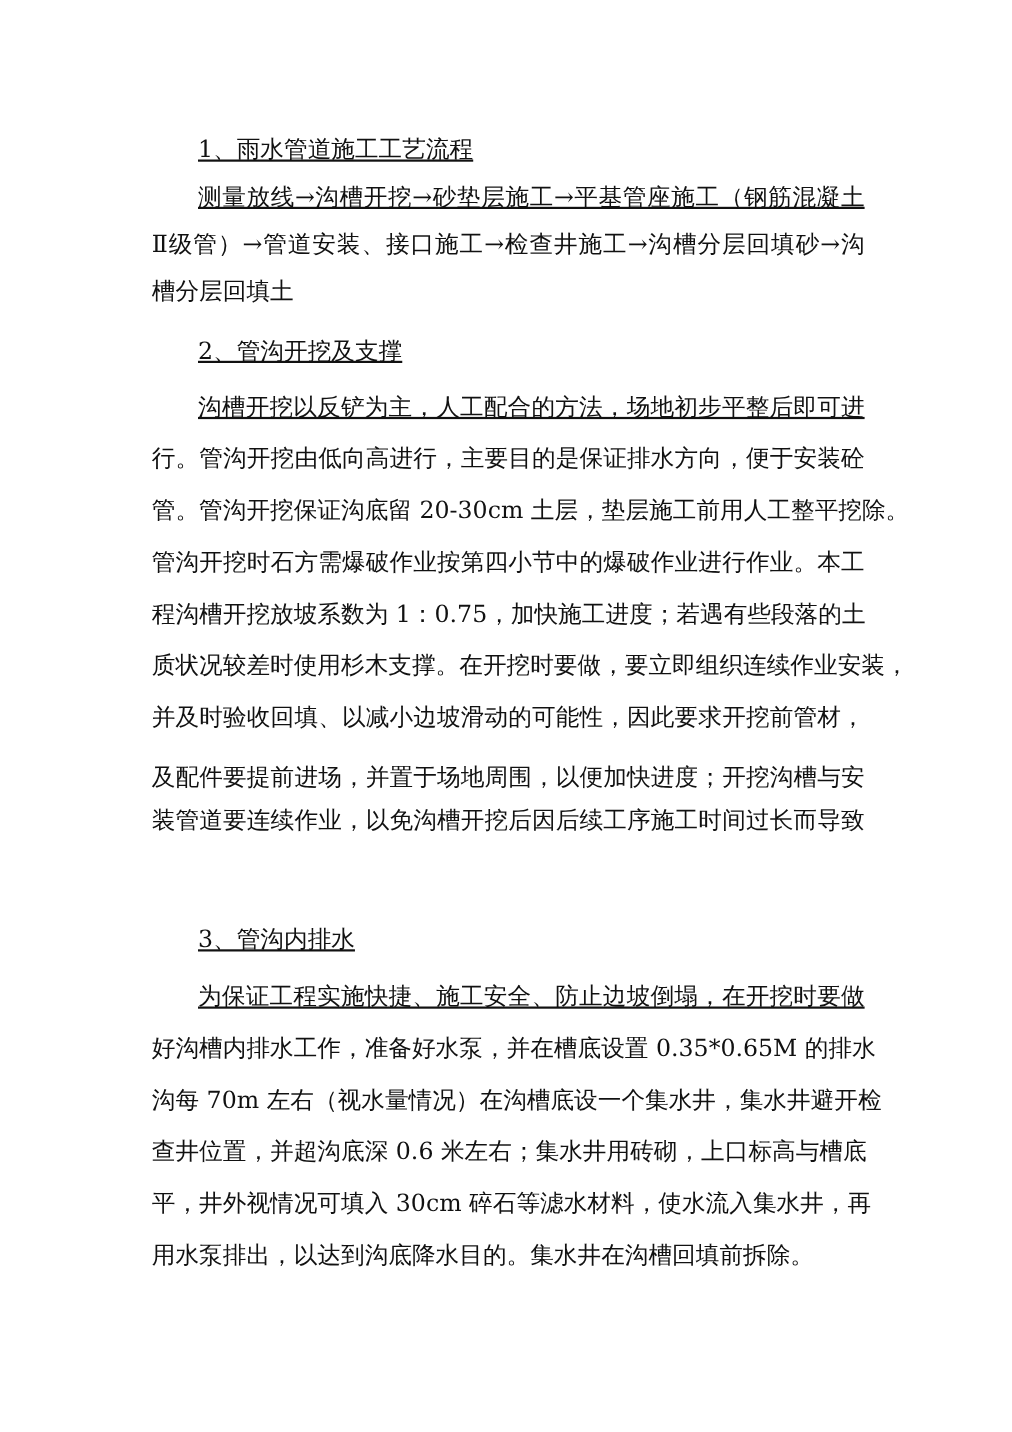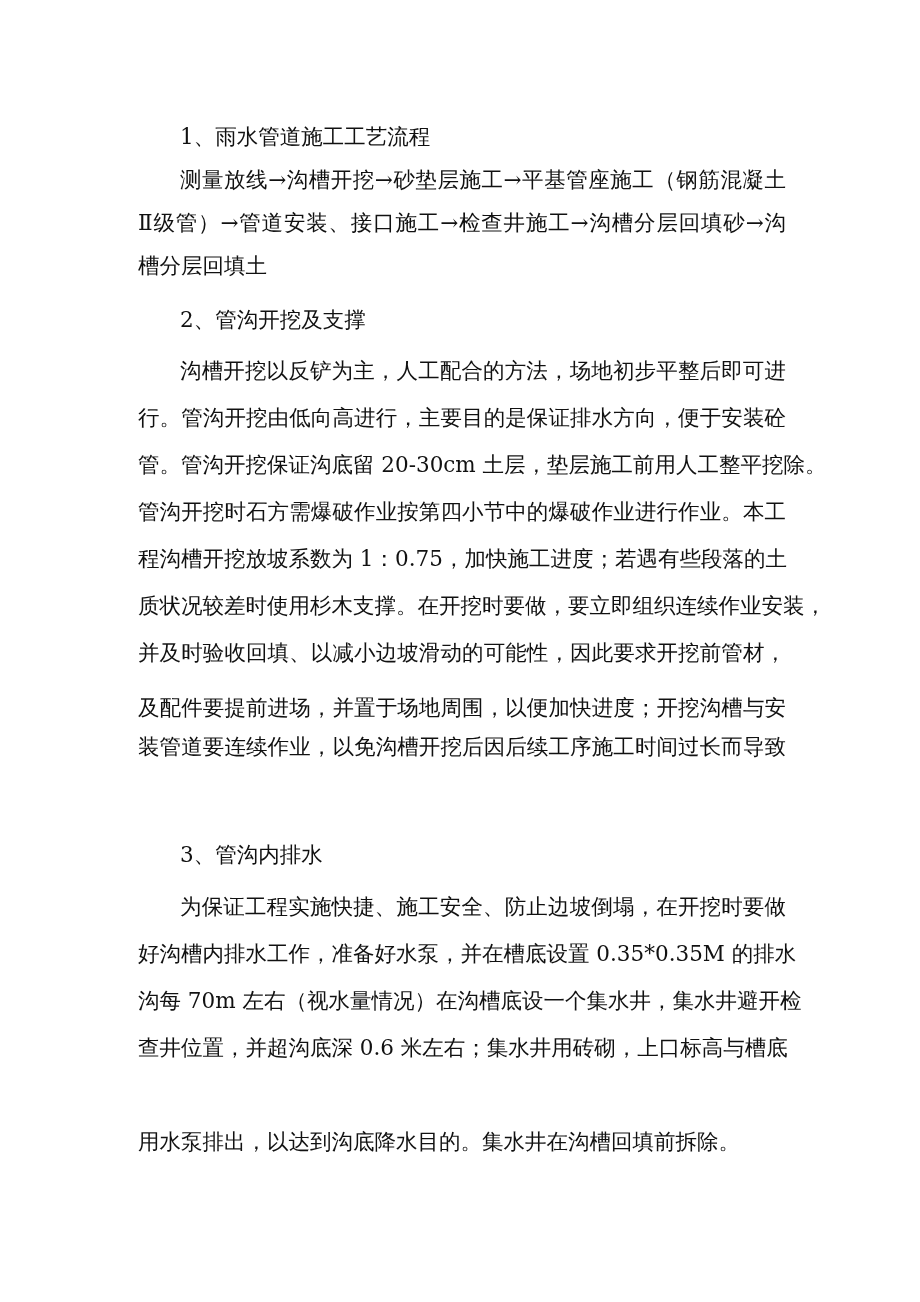--- a/index.html
+++ b/index.html
@@ -29,20 +29,21 @@
       width: 648px;
       height: 30px;
       font-size: 21.5px;
       line-height: 30px;
       white-space: nowrap;
       letter-spacing: 0;
     }
     .line.indent {
       left: 180px;
       width: 606px;
+      text-decoration: underline;
     }
     .line.justify {
       text-align: justify;
       text-align-last: justify;
     }
   </style>
 </head>
 <body>
 
 <div class="page">
@@ -58,18 +59,19 @@
   <div class="line justify" style="top:450px">管。管沟开挖保证沟底留 20-30cm 土层，垫层施工前用人工整平挖除。</div>
   <div class="line justify" style="top:497px">管沟开挖时石方需爆破作业按第四小节中的爆破作业进行作业。本工</div>
   <div class="line justify" style="top:544px">程沟槽开挖放坡系数为 1：0.75，加快施工进度；若遇有些段落的土</div>
   <div class="line justify" style="top:591px">质状况较差时使用杉木支撑。在开挖时要做，要立即组织连续作业安装，</div>
   <div class="line justify" style="top:638px">并及时验收回填、以减小边坡滑动的可能性，因此要求开挖前管材，</div>
   <div class="line justify" style="top:693px">及配件要提前进场，并置于场地周围，以便加快进度；开挖沟槽与安</div>
   <div class="line justify" style="top:732px">装管道要连续作业，以免沟槽开挖后因后续工序施工时间过长而导致</div>
 
   <div class="line indent" style="top:840px">3、管沟内排水</div>
   <div class="line indent justify" style="top:892px">为保证工程实施快捷、施工安全、防止边坡倒塌，在开挖时要做</div>
-  <div class="line justify" style="top:939px">好沟槽内排水工作，准备好水泵，并在槽底设置 0.35*0.35M 的排水</div>
+  <div class="line justify" style="top:939px">好沟槽内排水工作，准备好水泵，并在槽底设置 0.35*0.65M 的排水</div>
   <div class="line justify" style="top:986px">沟每 70m 左右（视水量情况）在沟槽底设一个集水井，集水井避开检</div>
   <div class="line justify" style="top:1033px">查井位置，并超沟底深 0.6 米左右；集水井用砖砌，上口标高与槽底</div>
+  <div class="line justify" style="top:1080px">平，井外视情况可填入 30cm 碎石等滤水材料，使水流入集水井，再</div>
   <div class="line" style="top:1127px">用水泵排出，以达到沟底降水目的。集水井在沟槽回填前拆除。</div>
 
 </div>
 
 </body></html>

